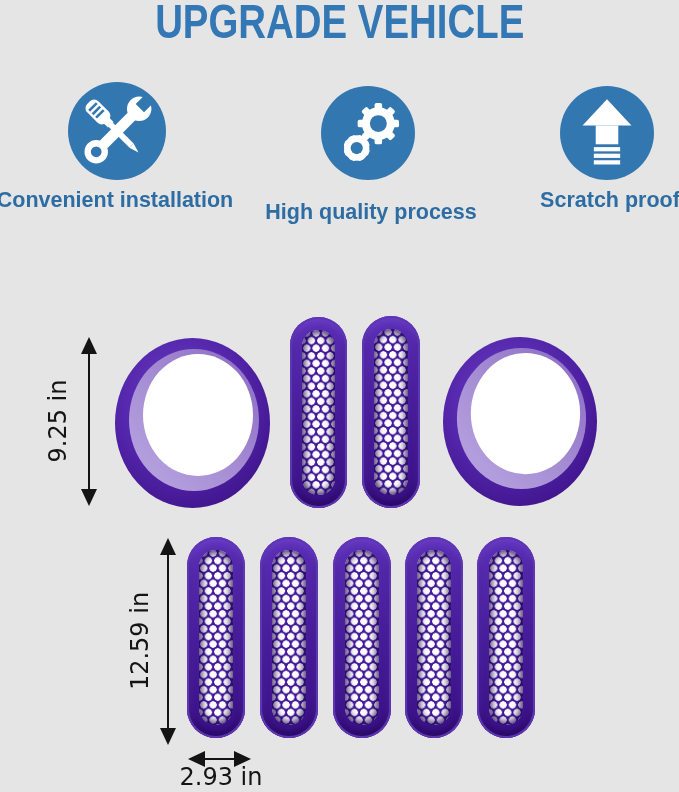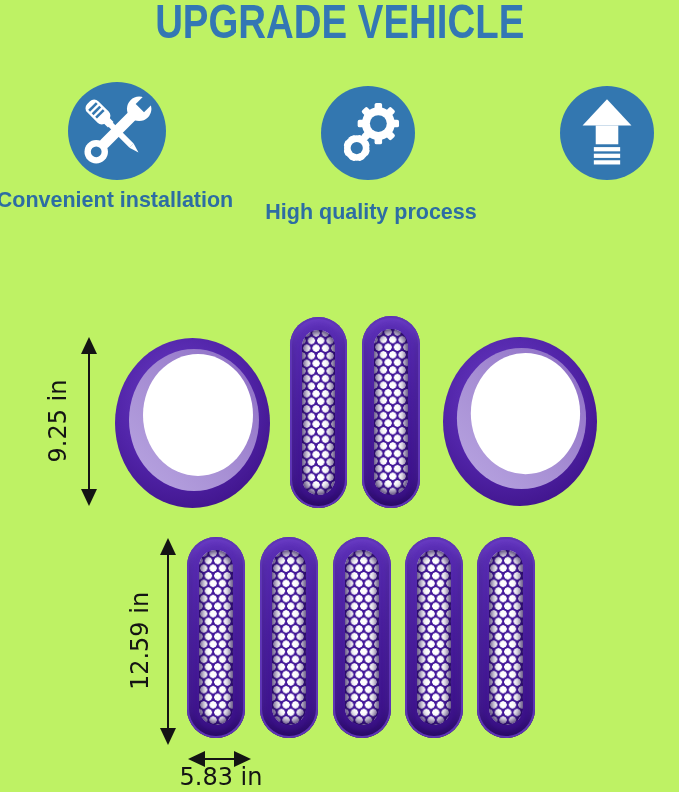--- a/index.html
+++ b/index.html
@@ -1,17 +1,17 @@
 <!DOCTYPE html>
 <html><head>
 <meta charset="utf-8">
 <style>
   html,body{margin:0;padding:0;background:#fff;}
   #canvas{
-    position:relative;width:679px;height:792px;background:#bef264;overflow:hidden;
+    position:relative;width:679px;height:792px;background:#e5e5e5;overflow:hidden;
     font-family:"Liberation Sans",sans-serif;
   }
   
   .title-wrap{position:absolute;top:-2px;left:0;right:0;text-align:center;}
   .title{
     display:inline-block;font-weight:bold;font-size:48px;line-height:48px;
     color:#3377b4;transform:scaleX(.8);transform-origin:50% 0;letter-spacing:0;
     white-space:nowrap;
   }
   
@@ -146,20 +146,21 @@
       <polygon points="50,14 24,42 76,42" fill="#fff"></polygon>
       <rect x="38" y="42" width="24" height="20" fill="#fff"></rect>
       <rect x="36" y="65" width="28" height="4.5" fill="#fff"></rect>
       <rect x="36" y="72" width="28" height="4.5" fill="#fff"></rect>
       <rect x="36" y="79" width="28" height="4.5" fill="#fff"></rect>
     </svg>
   </div>
 
   <div class="feature-label" id="fl1">Convenient installation</div>
   <div class="feature-label" id="fl2">High quality process</div>
+  <div class="feature-label" id="fl3">Scratch proof</div>
 
   <div class="varrow" id="va1">
     <div class="head-t"></div>
     <div class="line"></div>
     <div class="head-b"></div>
   </div>
   <div class="dim-label vert" id="dl-ring">9.25 in</div>
 
   <div class="ring" id="ring1">
     <svg viewBox="0 0 155 170">
@@ -215,15 +216,15 @@
   </div>
   <div class="insert" id="ib5">
     <div class="mesh"></div>
   </div>
 
   <div class="harrow" id="ha1">
     <div class="head-l"></div>
     <div class="line"></div>
     <div class="head-r"></div>
   </div>
-  <div class="dim-label" id="dl-ins-w">5.83 in</div>
+  <div class="dim-label" id="dl-ins-w">2.93 in</div>
 
 </div>
 
 </body></html>

